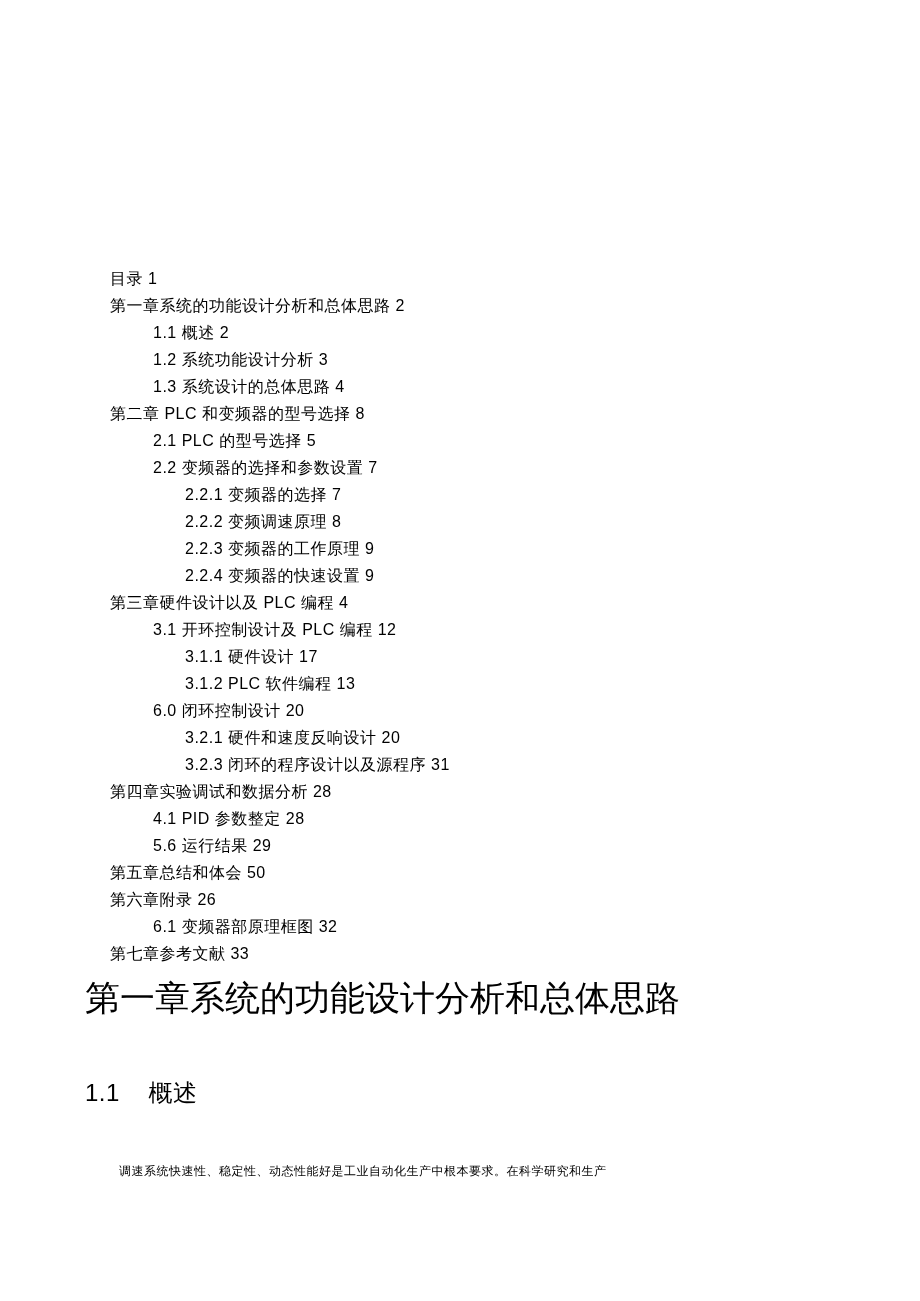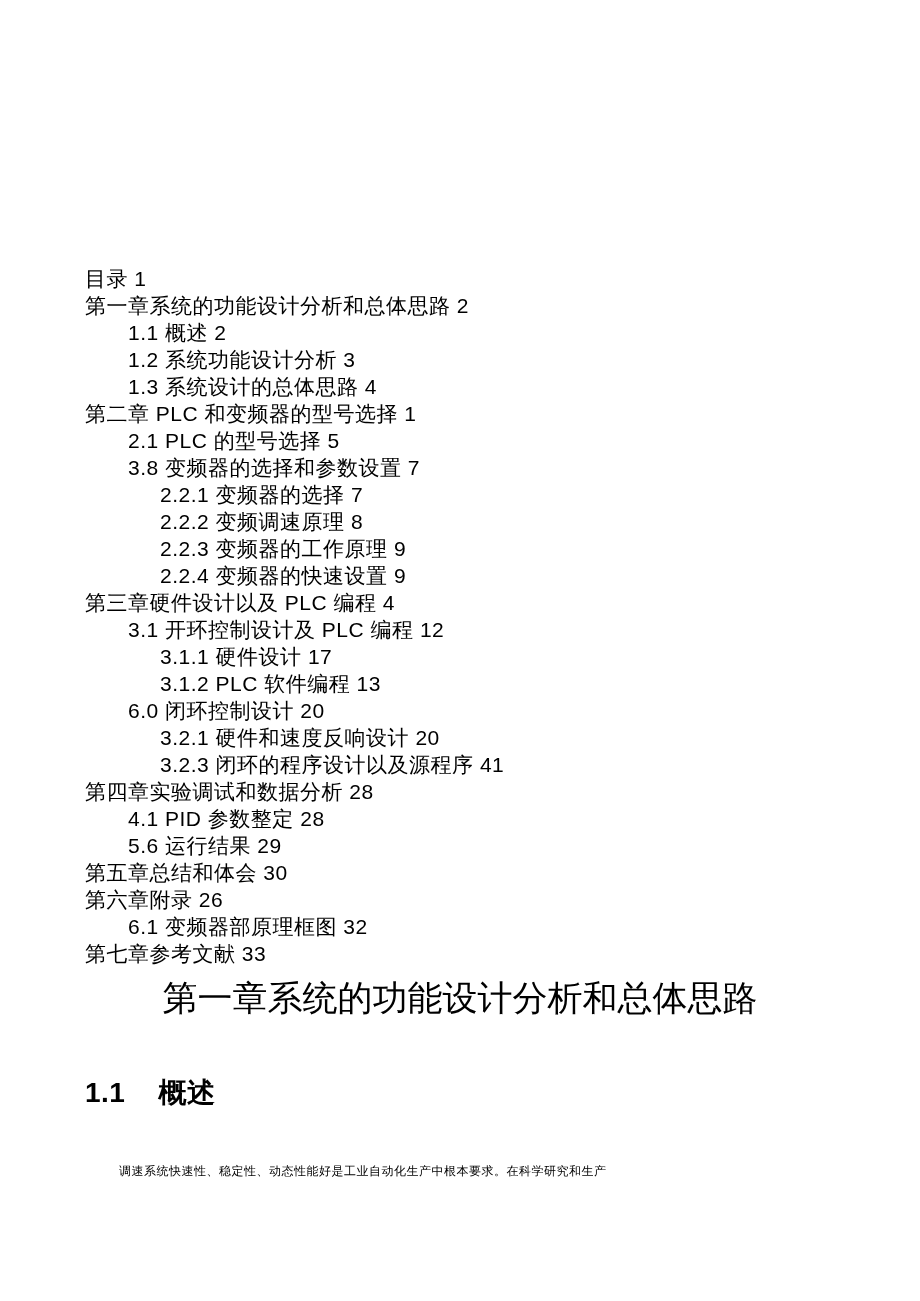--- a/index.html
+++ b/index.html
@@ -10,48 +10,48 @@
     body {
       width: 920px;
       background: #ffffff;
       font-family: "Microsoft YaHei", "SimSun", Arial, sans-serif;
       color: #000000;
       padding-top: 265px;
       padding-left: 85px;
       padding-right: 85px;
     }
     .toc-line {
-      font-size: 21px;
+      font-size: 16px;
       line-height: 27px;
       letter-spacing: 0.5px;
+      margin-left: 25px;
     }
     .indent-1 {
       padding-left: 43px;
     }
     .indent-2 {
       padding-left: 75px;
     }
     .indent-3 {
       padding-left: 75px;
     }
     .chapter-title {
       font-family: "SimSun", "Songti SC", serif;
       font-size: 35px;
       line-height: 52px;
       margin-top: 6px;
       letter-spacing: 0px;
       font-weight: 400;
-      text-align: center;
     }
     .section-title {
       font-family: Arial, "Microsoft YaHei", sans-serif;
-      font-size: 28px;
+      font-size: 24px;
       line-height: 32px;
       margin-top: 52px;
-      font-weight: 700;
+      font-weight: 400;
       letter-spacing: 0.5px;
     }
     .body-text {
       font-family: "SimSun", "Songti SC", serif;
       font-size: 12px;
       line-height: 28px;
       margin-top: 48px;
       text-indent: 34px;
       letter-spacing: 0.5px;
     }
@@ -60,38 +60,38 @@
     }
   </style>
 </head>
 <body>
 
 <div class="toc-line">目录 1</div>
 <div class="toc-line">第一章系统的功能设计分析和总体思路 2</div>
 <div class="toc-line indent-1">1.1    概述 2</div>
 <div class="toc-line indent-1">1.2    系统功能设计分析 3</div>
 <div class="toc-line indent-1">1.3    系统设计的总体思路 4</div>
-<div class="toc-line">第二章 PLC 和变频器的型号选择 1</div>
+<div class="toc-line">第二章 PLC 和变频器的型号选择 8</div>
 <div class="toc-line indent-1">2.1  PLC 的型号选择 5</div>
-<div class="toc-line indent-1">3.8  变频器的选择和参数设置 7</div>
+<div class="toc-line indent-1">2.2  变频器的选择和参数设置 7</div>
 <div class="toc-line indent-2">2.2.1  变频器的选择 7</div>
 <div class="toc-line indent-2">2.2.2  变频调速原理 8</div>
 <div class="toc-line indent-2">2.2.3  变频器的工作原理 9</div>
 <div class="toc-line indent-2">2.2.4  变频器的快速设置 9</div>
 <div class="toc-line">第三章硬件设计以及 PLC 编程 4</div>
 <div class="toc-line indent-1">3.1  开环控制设计及 PLC 编程 12</div>
 <div class="toc-line indent-2">3.1.1  硬件设计 17</div>
 <div class="toc-line indent-2">3.1.2  PLC 软件编程 13</div>
 <div class="toc-line indent-1">6.0  闭环控制设计 20</div>
 <div class="toc-line indent-3">3.2.1     硬件和速度反响设计 20</div>
-<div class="toc-line indent-3">3.2.3     闭环的程序设计以及源程序 41</div>
+<div class="toc-line indent-3">3.2.3     闭环的程序设计以及源程序 31</div>
 <div class="toc-line">第四章实验调试和数据分析 28</div>
 <div class="toc-line indent-1">4.1    PID 参数整定 28</div>
 <div class="toc-line indent-1">5.6    运行结果 29</div>
-<div class="toc-line">第五章总结和体会 30</div>
+<div class="toc-line">第五章总结和体会 50</div>
 <div class="toc-line">第六章附录 26</div>
 <div class="toc-line indent-1">6.1    变频器部原理框图 32</div>
 <div class="toc-line">第七章参考文献 33</div>
 
 <h1 class="chapter-title">第一章系统的功能设计分析和总体思路</h1>
 
 <h2 class="section-title">
   <span class="num-label">1.1</span>&nbsp;&nbsp;&nbsp;&nbsp;<span>概述</span>
 </h2>
 

